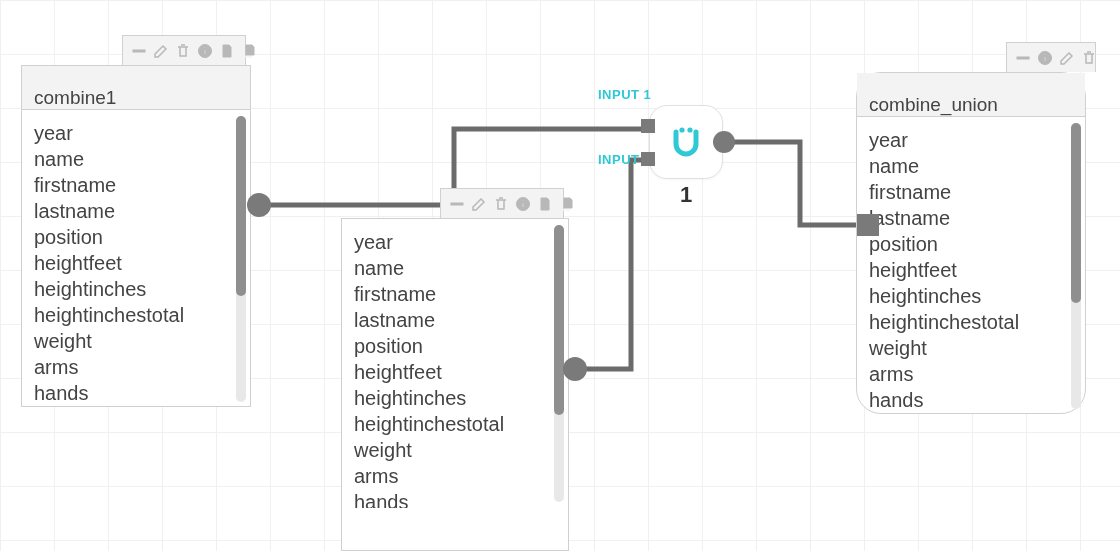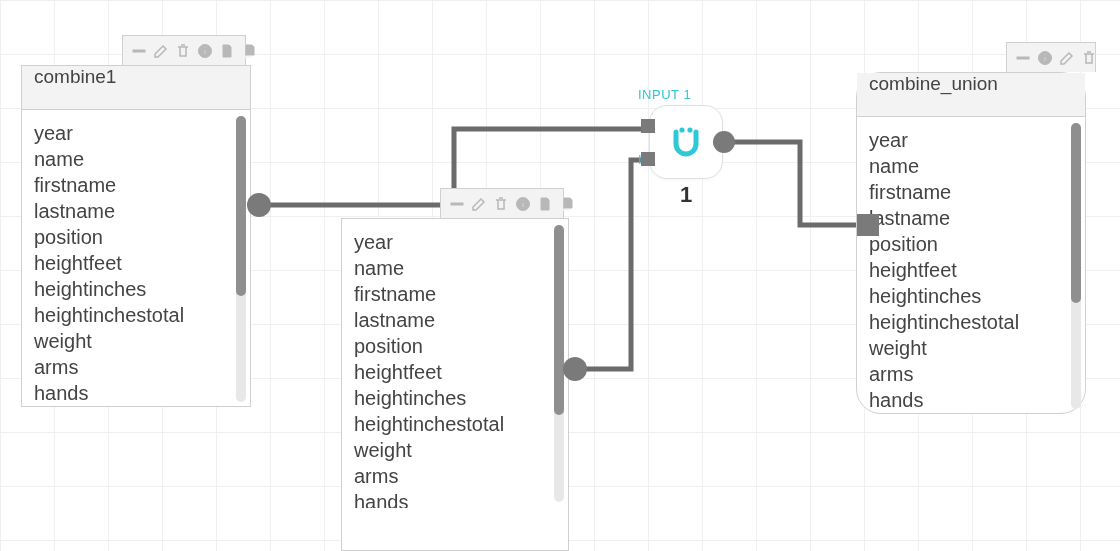--- a/index.html
+++ b/index.html
@@ -26,21 +26,21 @@
   
   .node {
     position: absolute;
     border: 1px solid #d0d0d0;
     background: #fff;
   }
   .node-header {
     height: 44px;
     background: #f3f3f3;
     border-bottom: 1px solid #d0d0d0;
-    display:flex; align-items:flex-start;
+    display:flex; align-items:flex-end;
     padding: 0 12px;
     font-size: 19px;
     color: #444;
     font-weight: 400;
   }
   .node-body {
     position: relative;
     padding: 10px 12px 6px 12px;
     overflow: hidden;
   }
@@ -84,23 +84,22 @@
     display:flex; align-items:center; justify-content:center;
     box-shadow: 0 1px 3px rgba(0,0,0,0.04);
   }
   .op-count {
     position:absolute;
     left:50%; transform:translateX(-50%);
     font-size:22px; font-weight:700; color:#333;
   }
   .inlabel {
     position:absolute;
-    font-size:13px; font-weight:400; color:#2ec8d6;
+    font-size:13px; font-weight:700; color:#2ec8d6;
     letter-spacing:0.5px;
-    margin-left:40px;
   }
 
   
   .port-circle {
     position:absolute; width:24px; height:24px; border-radius:50%;
     background:#7a7a7a;
   }
   .port-square {
     position:absolute; width:22px; height:22px;
     background:#7a7a7a;

